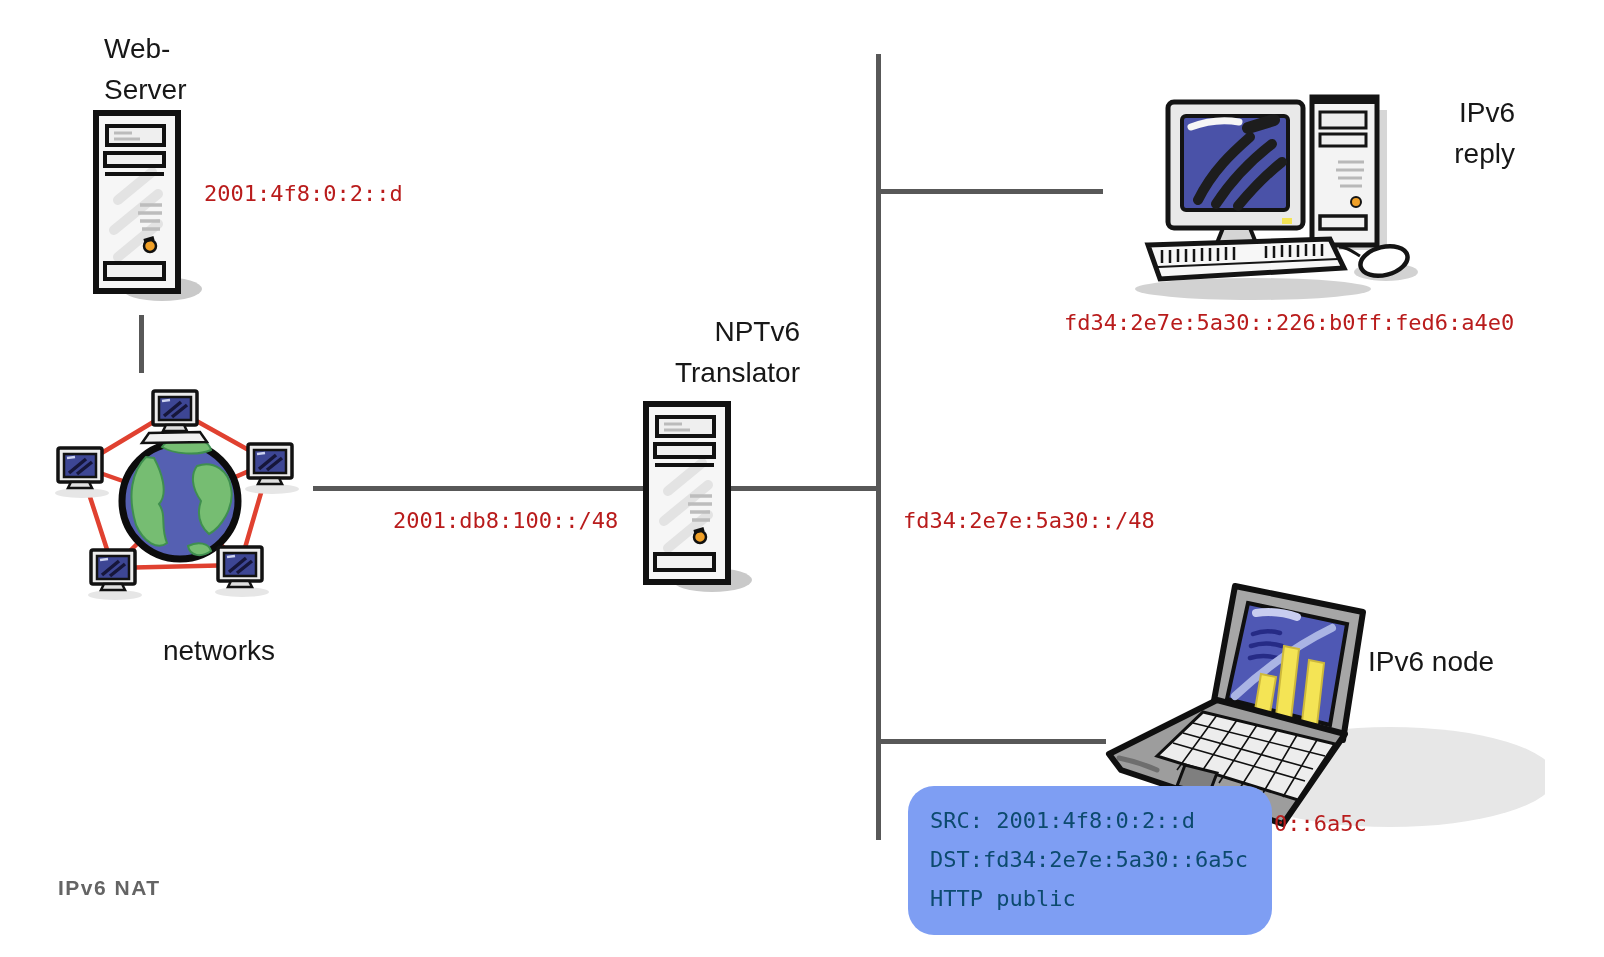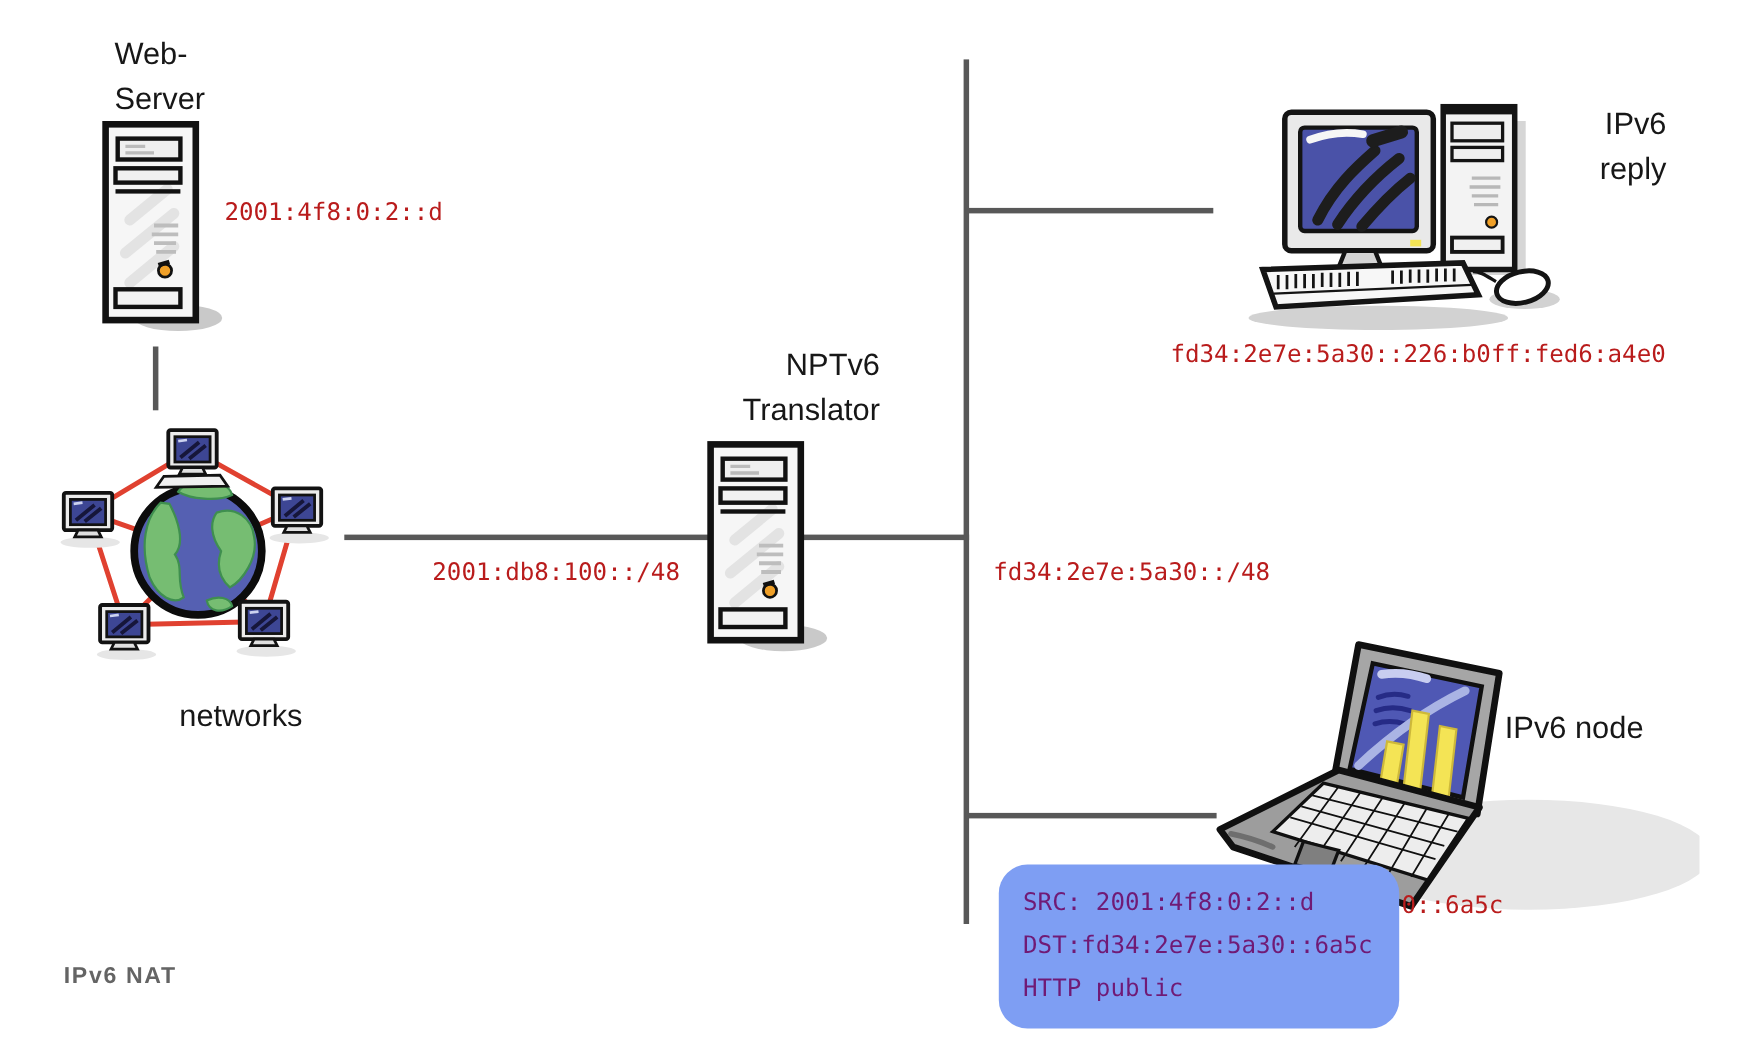--- a/index.html
+++ b/index.html
@@ -15,21 +15,21 @@
     font-size:22px;line-height:26px;color:#b91c1c;white-space:pre;
   }
   .illustration{position:absolute;pointer-events:none;}
   #callout{
     position:absolute;left:908px;top:786px;width:364px;height:149px;
     background:#7e9ef3;border-radius:26px;box-sizing:border-box;
     padding:15px 0 0 22px;
   }
   #callout .cl-line{
     font-family:"DejaVu Sans Mono",monospace;font-size:22px;line-height:39px;
-    color:#701a75;white-space:pre;
+    color:#0c4a6e;white-space:pre;
   }
   #watermark{
     position:absolute;left:58px;top:876px;font-size:21px;font-weight:bold;
     letter-spacing:1.5px;color:#646464;
   }
 </style>
 </head>
 <body>
 
 <div id="canvas">

